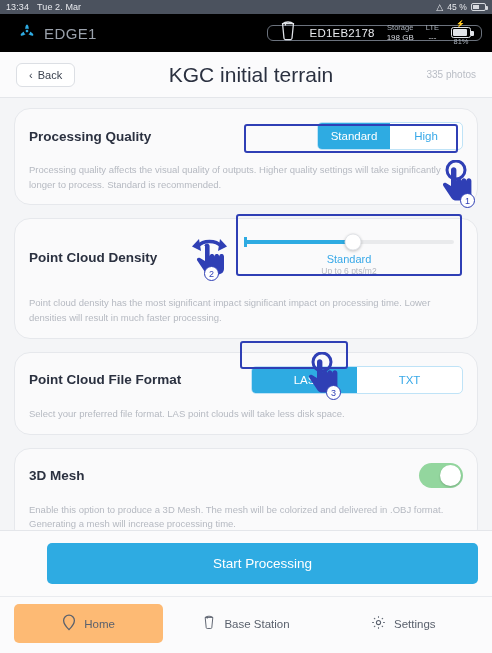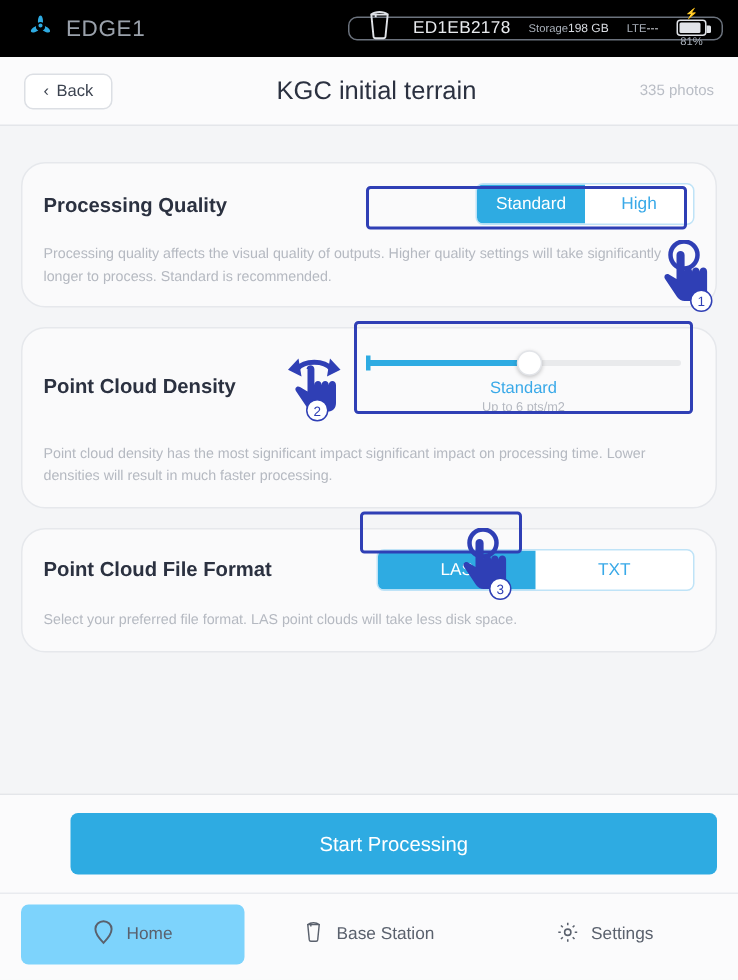--- a/index.html
+++ b/index.html
@@ -29,42 +29,42 @@
     height: 38px; background: #000000; display: flex; align-items: center;
     padding: 0 10px; gap: 10px;
   }
   .brand { display: flex; align-items: center; gap: 8px; padding-left: 8px; }
   .brand-name { color: #9aa1ab; font-size: 15px; letter-spacing: .4px; }
   .device-panel {
     margin-left: auto; display: flex; align-items: center; gap: 12px;
     border: 1px solid #6b727d; border-radius: 6px; padding: 3px 10px; height: 16px;
   }
   .dev-serial { color: #e8eaee; font-size: 11.5px; letter-spacing: .2px; }
-  .dev-col { display: flex; flex-direction: row; align-items: center; line-height: 1.15; }
+  .dev-col { display: flex; flex-direction: column; align-items: center; line-height: 1.15; }
   .dev-k { color: #aab1bb; font-size: 7.5px; }
   .dev-v { color: #d8dbe1; font-size: 8px; }
   .batt-wrap { display:flex; flex-direction:column; align-items:center; line-height:1.1; }
   .bolt { color: #e8eaee; font-size: 7px; height: 7px; }
   .batt { width: 20px; height: 11px; border: 1.4px solid #e0e3e8; border-radius: 2.5px; position: relative; }
   .batt::after { content:""; position:absolute; right:-3.5px; top:3px; width:2.5px; height:5px; background:#e0e3e8; border-radius:0 1px 1px 0; }
   .batt i { position:absolute; left:1.2px; top:1.2px; bottom:1.2px; width:78%; background:#e0e3e8; border-radius:1px; display:block; }
   .batt-pct { color:#aab1bb; font-size:7.5px; }
 
   
   .header {
     height: 46px; background: #fbfbfc; border-bottom: 1px solid #e4e6ea;
     display: flex; align-items: center; padding: 0 16px; position: relative;
   }
   .back-btn {
     border: 1px solid #dcdfe4; background: #fff; border-radius: 6px;
     padding: 5px 12px; font-size: 11px; color: #3c4350; display: flex; align-items: center; gap: 5px;
   }
   .page-title {
     position: absolute; left: 10px; right: 0; text-align: center;
-    font-size: 17px; color: #2b3140; pointer-events: none;
+    font-size: 21px; color: #2b3140; pointer-events: none;
   }
   .photo-count { margin-left: auto; font-size: 10px; color: #b9bdc5; position: relative; z-index: 2; }
 
   
   .content { position: absolute; top: 98px; left: 0; right: 0; bottom: 118px; padding: 10px 14px 0; overflow: hidden; }
   .card {
     background: #fafafb; border: 1px solid #e6e8ec; border-radius: 16px;
     padding: 13px 14px 12px; margin-bottom: 13px; position: relative;
   }
   .card-head { display: flex; align-items: center; min-height: 28px; }
@@ -94,36 +94,49 @@
   .toggle { margin-left: auto; width: 44px; height: 25px; border-radius: 13px; position: relative; }
   .toggle .knob { position: absolute; top: 2px; right: 2px; width: 21px; height: 21px; border-radius: 50%; background:#fff; box-shadow: 0 1px 2px rgba(0,0,0,.2); }
   .toggle.pale { background: #93d69e; }
 
   
   .bottom { position: absolute; left: 0; right: 0; bottom: 0; background: #fbfbfc; border-top: 1px solid #e4e6ea; }
   .cta-wrap { padding: 12px 14px 12px; margin-left: 33px; }
   .cta { width: 100%; background: #2eabe2; color: #fff; border: none; border-radius: 5px; padding: 13px 0; font-size: 13.5px; }
   .tabbar { display: flex; border-top: 1px solid #e9ebef; padding: 7px 14px 10px; gap: 8px; }
   .tab { flex: 1; display: flex; align-items: center; justify-content: center; gap: 8px; padding: 10px 0; border-radius: 5px; font-size: 11.5px; color: #5a616d; }
-  .tab.active { background: #7dd3fc; align-items: center; }
+  .tab.active { background: #fdba74; align-items: center; }
 
   
   .hl { position: absolute; border: 2.5px solid #2f3fb5; border-radius: 3px; pointer-events: none; z-index: 40; }
   .ann { position: absolute; z-index: 50; pointer-events: none; }
   .badge {
     position: absolute; width: 15px; height: 15px; border-radius: 50%;
     background: #fff; border: 1.5px solid #2f3fb5; color: #2f3fb5;
     font-size: 9px; display: flex; align-items: center; justify-content: center;
   }
 </style>
 </head>
 <body>
 
 <div class="screen">
 
+  <div class="statusbar">
+    <div class="sb-left">
+      <span>13:34</span>
+      <span>Tue 2. Mar</span>
+    </div>
+    <div class="sb-right">
+      <span class="wifi-glyph">△</span>
+      <span>45 %</span>
+      <span class="batt-mini">
+          <i></i>
+        </span>
+    </div>
+  </div>
 
   <div class="topbar">
     <div class="brand">
       <span>
         <svg width="18" height="18" viewBox="0 0 24 24" fill="#2eabe2">
           <path d="M12 10.2c1 0 1.8.8 1.8 1.8s-.8 1.8-1.8 1.8-1.8-.8-1.8-1.8.8-1.8 1.8-1.8z"></path>
           <path d="M12 3.2c1.5 0 2.5 3 2.2 6.4-.7-.5-1.5-.7-2.2-.7s-1.5.2-2.2.7C9.5 6.2 10.5 3.2 12 3.2z"></path>
           <path d="M3.6 17.5c-.7-1.3 1.4-3.6 4.5-5-.2.8-.2 1.7.2 2.3.3.6 1 1.2 1.8 1.6-2.8 1.8-5.8 2.4-6.5 1.1z"></path>
           <path d="M20.4 17.5c-.7 1.3-3.7.7-6.5-1.1.8-.4 1.5-1 1.8-1.6.4-.6.4-1.5.2-2.3 3.1 1.4 5.2 3.7 4.5 5z"></path>
         </svg>
@@ -200,20 +213,29 @@
       <div class="card-head">
         <div class="card-title">Point Cloud File Format</div>
         <div class="seg wide">
           <div class="seg-opt sel">LAS</div>
           <div class="seg-opt">TXT</div>
         </div>
       </div>
       <div class="card-desc">Select your preferred file format. LAS point clouds will take less disk space.</div>
     </div>
 
+    <div class="card">
+      <div class="card-head">
+        <div class="card-title">3D Mesh</div>
+        <div class="toggle pale">
+            <span class="knob"></span>
+          </div>
+      </div>
+      <div class="card-desc">Enable this option to produce a 3D Mesh. The mesh will be colorized and delivered in .OBJ format. Generating a mesh will increase processing time.</div>
+    </div>
 
   </div>
 
   <div class="bottom">
     <div class="cta-wrap">
       <button class="cta">Start Processing</button>
     </div>
     <div class="tabbar">
       <div class="tab active">
         <span>

